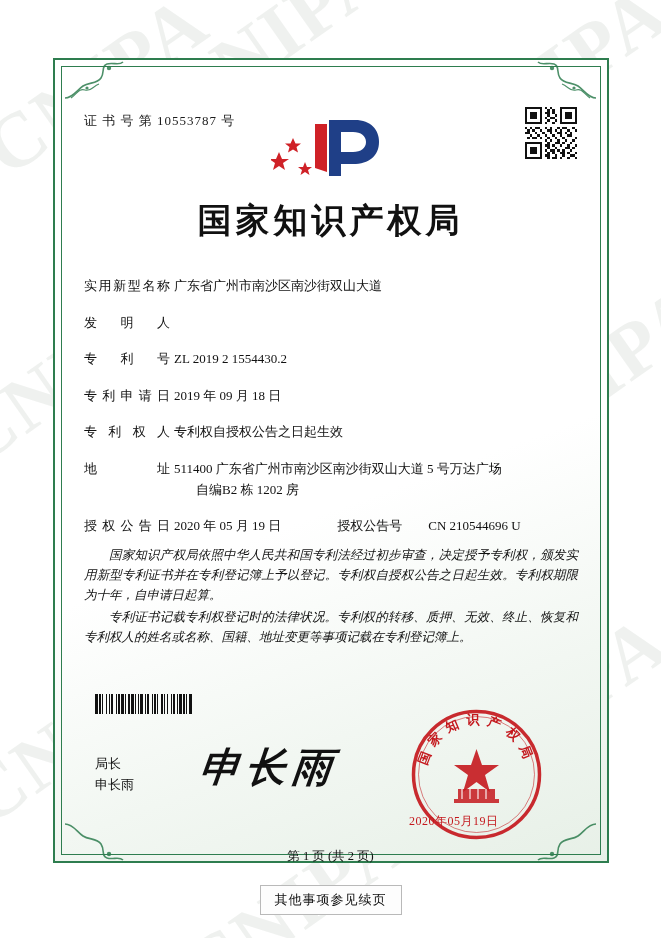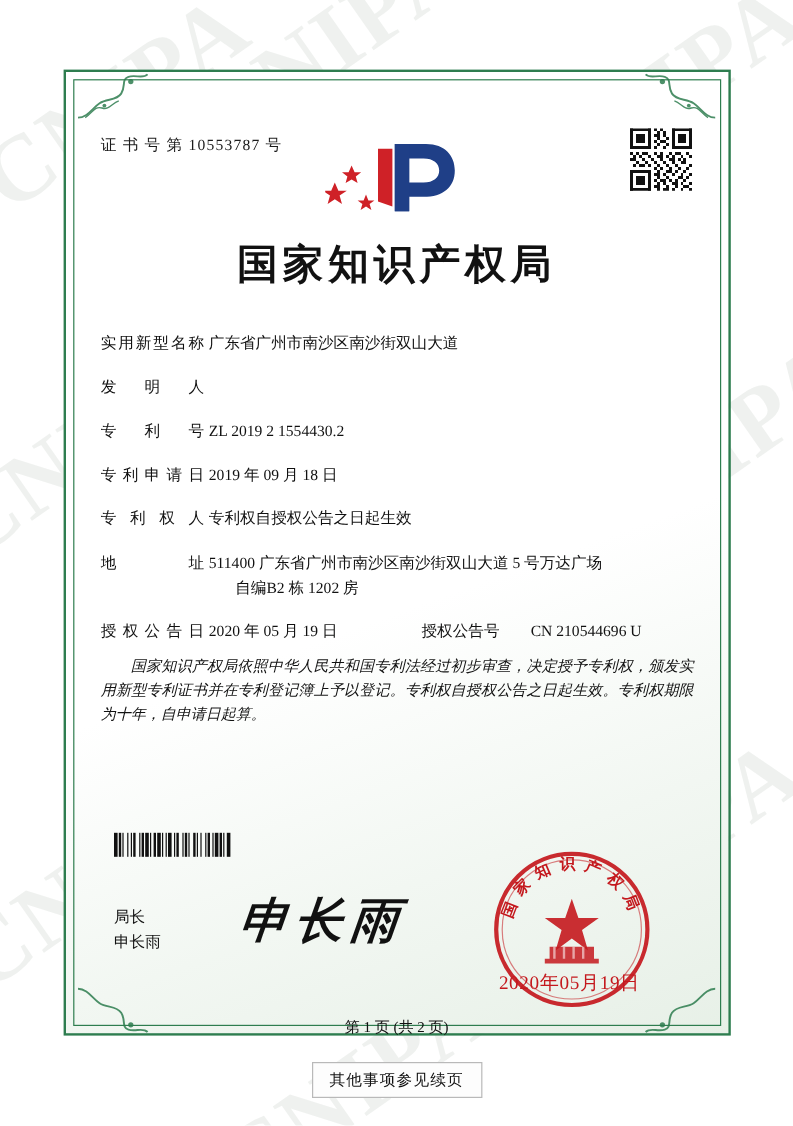--- a/index.html
+++ b/index.html
@@ -143,21 +143,21 @@
   }
   .row .val .l2 {
     display: block;
     padding-left: 22px;
     margin-top: 3px;
   }
   .row.two-col .val2 {
     margin-left: 26px;
   }
   .row.two-col .lbl2 {
-    margin-left: 70px;
+    margin-left: 56px;
   }
 
   
   .body-text {
     position: absolute;
     left: 84px;
     top: 545px;
     width: 494px;
     font-size: 12.5px;
     line-height: 20px;
@@ -214,22 +214,21 @@
     left: 409px;
     top: 707px;
     width: 135px;
     height: 135px;
   }
   .seal .seal-date {
     position: absolute;
     left: 0;
     right: 4px;
     bottom: 12px;
-    text-align: center;
-    font-size: 16px;
+    font-size: 12px;
     color: #c4181d;
     letter-spacing: .5px;
   }
 
   
   .page-no {
     position: absolute;
     left: 0;
     right: 0;
     top: 848px;
@@ -466,20 +465,21 @@
     <div class="row two-col" style="margin-top:2px;">
       <span class="lbl">授权公告日</span>
       <span style="padding-left:4px;">2020 年 05 月 19 日</span>
       <span class="lbl2">授权公告号</span>
       <span class="val2">CN 210544696 U</span>
     </div>
   </div>
 
   <div class="body-text">
     <p>国家知识产权局依照中华人民共和国专利法经过初步审查，决定授予专利权，颁发实用新型专利证书并在专利登记簿上予以登记。专利权自授权公告之日起生效。专利权期限为十年，自申请日起算。</p>
+    <p>专利证书记载专利权登记时的法律状况。专利权的转移、质押、无效、终止、恢复和专利权人的姓名或名称、国籍、地址变更等事项记载在专利登记簿上。</p>
   </div>
 
   <div class="barcode">
       <i style="width: 3px;"></i>
       <i style="width: 1px; background: transparent;"></i>
       <i style="width: 2px;"></i>
       <i style="width: 1px; background: transparent;"></i>
       <i style="width: 1px;"></i>
       <i style="width: 3px; background: transparent;"></i>
       <i style="width: 1px;"></i>

